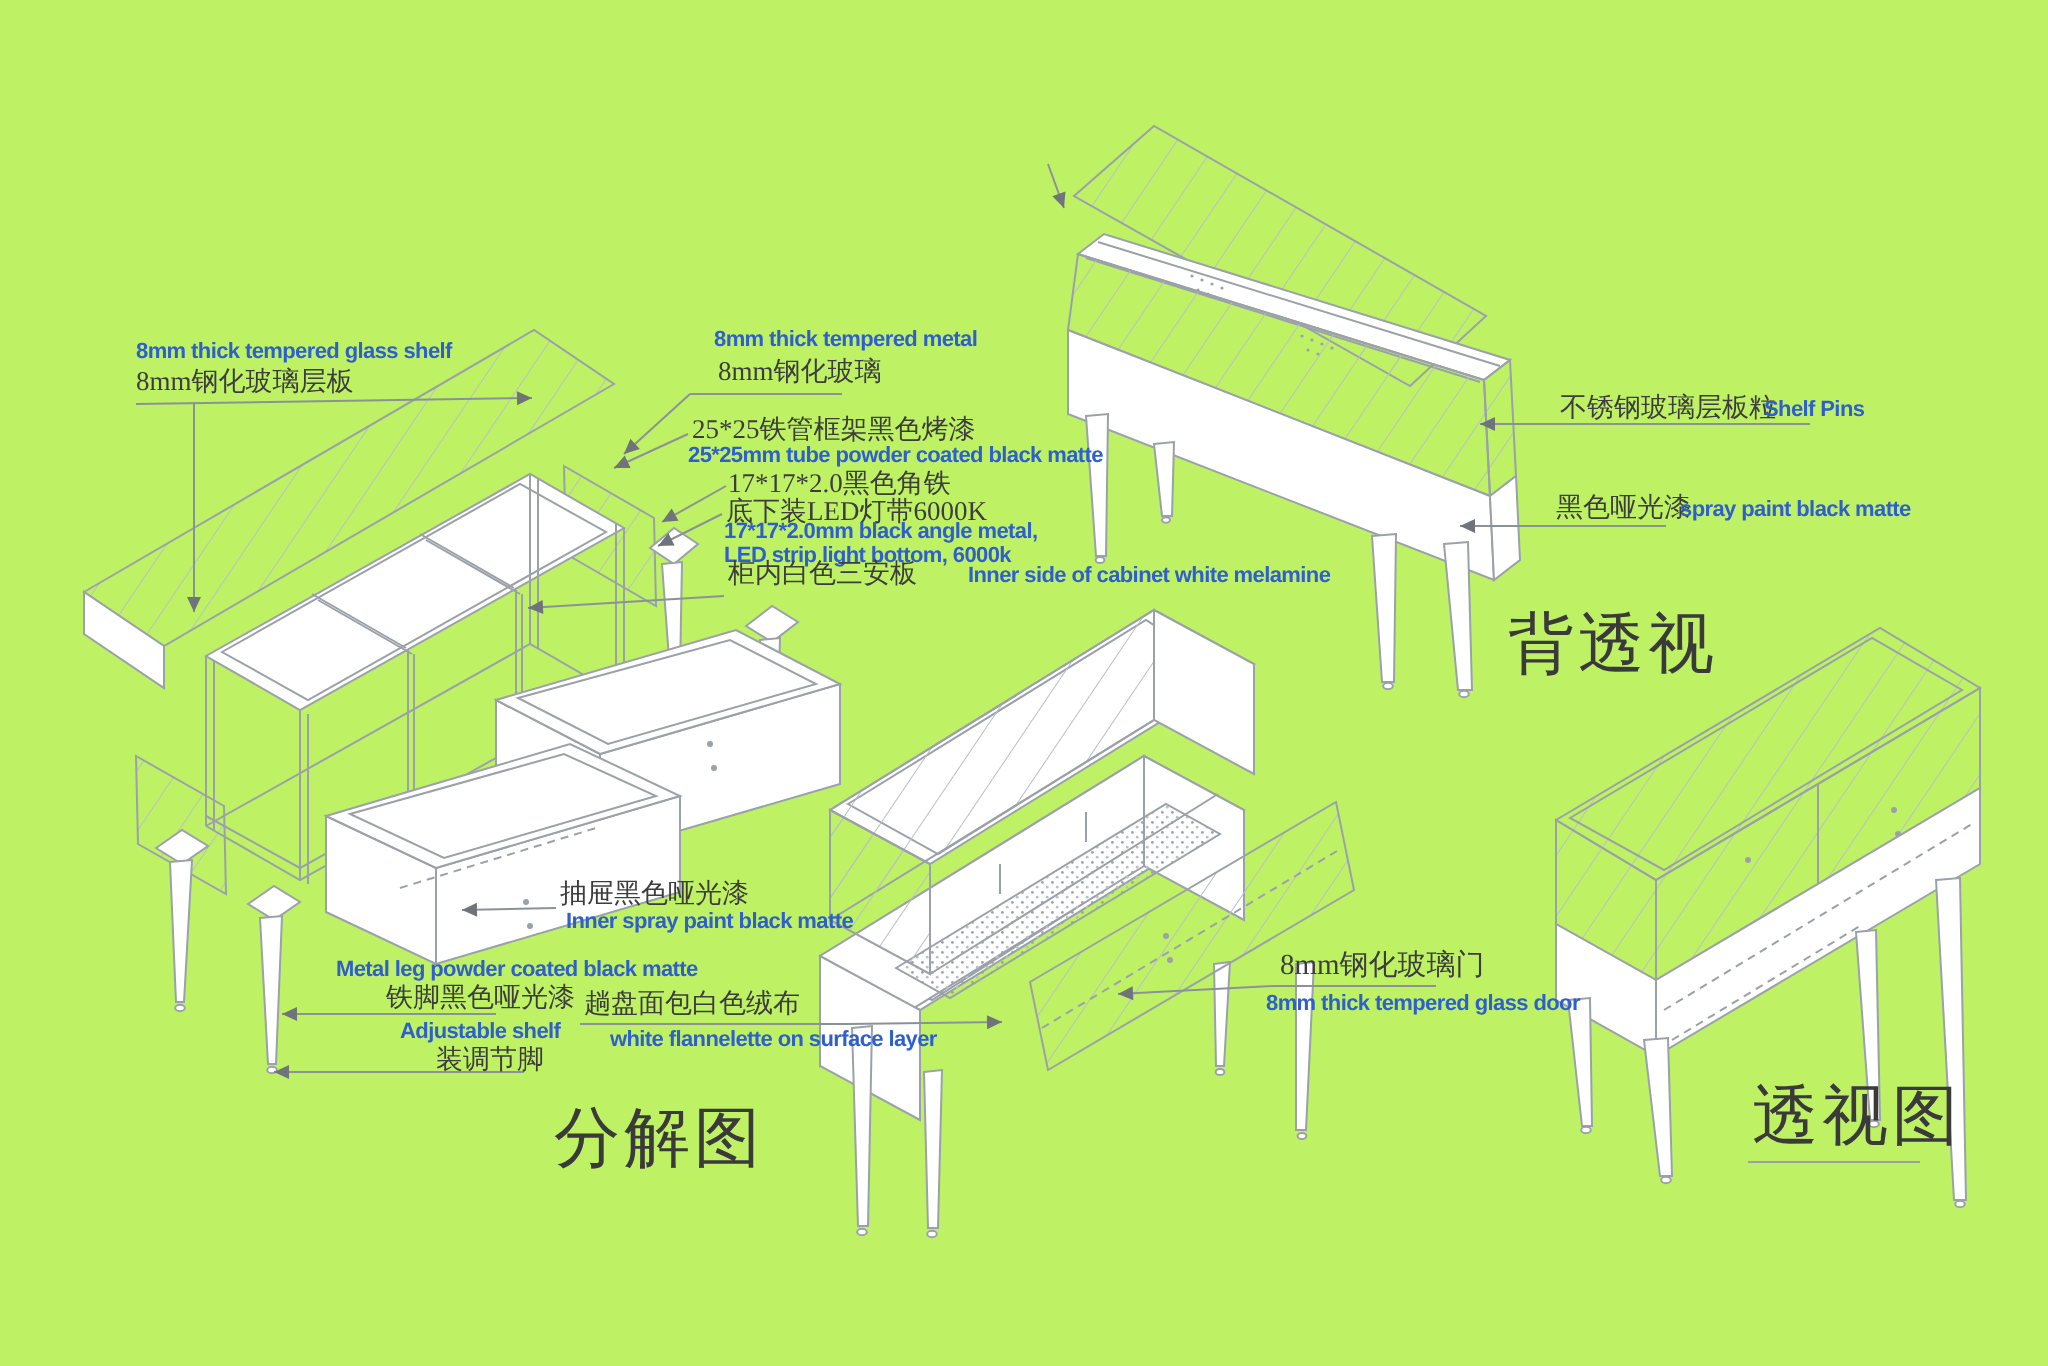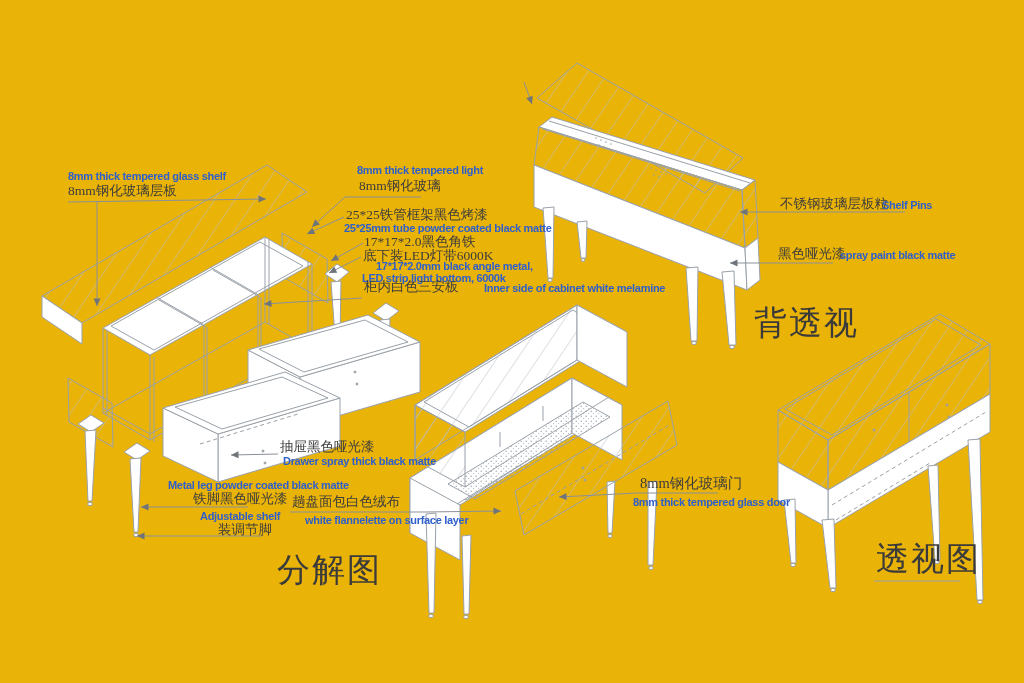--- a/index.html
+++ b/index.html
@@ -1,16 +1,16 @@
 <!DOCTYPE html>
 <html><head>
 <meta charset="utf-8">
 <style>
   html,body{margin:0;padding:0;background:#ffffff;}
-  #stage{position:relative;width:1024px;height:683px;background:#eab308;overflow:hidden;
+  #stage{position:relative;width:1024px;height:683px;background:#bef264;overflow:hidden;
          font-family:"Liberation Sans",sans-serif;}
   #art{position:absolute;left:0;top:0;}
   .lbl{position:absolute;white-space:nowrap;line-height:1.05;}
   .zh{font-family:"Liberation Serif",serif;font-size:13.5px;color:#3d3d3d;letter-spacing:0px;}
   .en{font-family:"Liberation Sans",sans-serif;font-size:11px;font-weight:700;color:#2e5fcc;letter-spacing:-0.3px;}
   .title{font-family:"Liberation Serif",serif;font-size:33px;color:#3a3a3a;letter-spacing:2px;}
 </style>
 </head>
 <body>
 
@@ -235,42 +235,42 @@
     <path d="M424,512 L501,511" marker-end="url(#arw)"></path>
     <path d="M637,493 H718"></path>
     <path d="M637,493 L559,497" marker-end="url(#arw)"></path>
     <path d="M874,581 H960" stroke="#9aa1a9"></path>
   </g>
 </svg>
 
   <div class="lbl en" style="left:68px;top:171px;">8mm thick tempered glass shelf</div>
   <div class="lbl zh" style="left:68px;top:184px;">8mm钢化玻璃层板</div>
 
-  <div class="lbl en" style="left:357px;top:165px;">8mm thick tempered light</div>
+  <div class="lbl en" style="left:357px;top:165px;">8mm thick tempered metal</div>
   <div class="lbl zh" style="left:359px;top:179px;">8mm钢化玻璃</div>
 
   <div class="lbl zh" style="left:346px;top:208px;">25*25铁管框架黑色烤漆</div>
   <div class="lbl en" style="left:344px;top:223px;">25*25mm tube powder coated black matte</div>
 
   <div class="lbl zh" style="left:364px;top:235px;">17*17*2.0黑色角铁</div>
   <div class="lbl zh" style="left:363px;top:249px;">底下装LED灯带6000K</div>
-  <div class="lbl en" style="left:362px;top:261px;margin-left:14px;">17*17*2.0mm black angle metal,</div>
+  <div class="lbl en" style="left:362px;top:261px;">17*17*2.0mm black angle metal,</div>
   <div class="lbl en" style="left:362px;top:273px;">LED strip light bottom, 6000k</div>
 
   <div class="lbl zh" style="left:364px;top:280px;">柜内白色三安板</div>
   <div class="lbl en" style="left:452px;top:283px;margin-left:32px;">Inner side of cabinet white melamine</div>
 
   <div class="lbl zh" style="left:780px;top:197px;">不锈钢玻璃层板粒</div>
   <div class="lbl en" style="left:882px;top:200px;">Shelf Pins</div>
 
   <div class="lbl zh" style="left:778px;top:247px;">黑色哑光漆</div>
   <div class="lbl en" style="left:840px;top:250px;">spray paint black matte</div>
 
   <div class="lbl zh" style="left:280px;top:440px;">抽屉黑色哑光漆</div>
-  <div class="lbl en" style="left:283px;top:456px;">Drawer spray thick black matte</div>
+  <div class="lbl en" style="left:283px;top:456px;">Inner spray paint black matte</div>
 
   <div class="lbl en" style="left:168px;top:480px;">Metal leg powder coated black matte</div>
   <div class="lbl zh" style="left:193px;top:492px;">铁脚黑色哑光漆</div>
 
   <div class="lbl en" style="left:200px;top:511px;">Adjustable shelf</div>
   <div class="lbl zh" style="left:218px;top:523px;">装调节脚</div>
 
   <div class="lbl zh" style="left:292px;top:495px;">趟盘面包白色绒布</div>
   <div class="lbl en" style="left:305px;top:515px;">white flannelette on surface layer</div>
 

